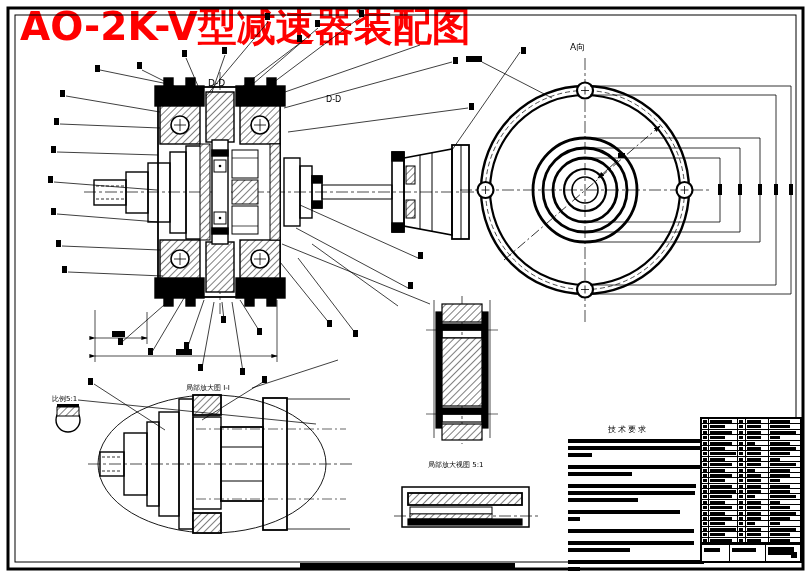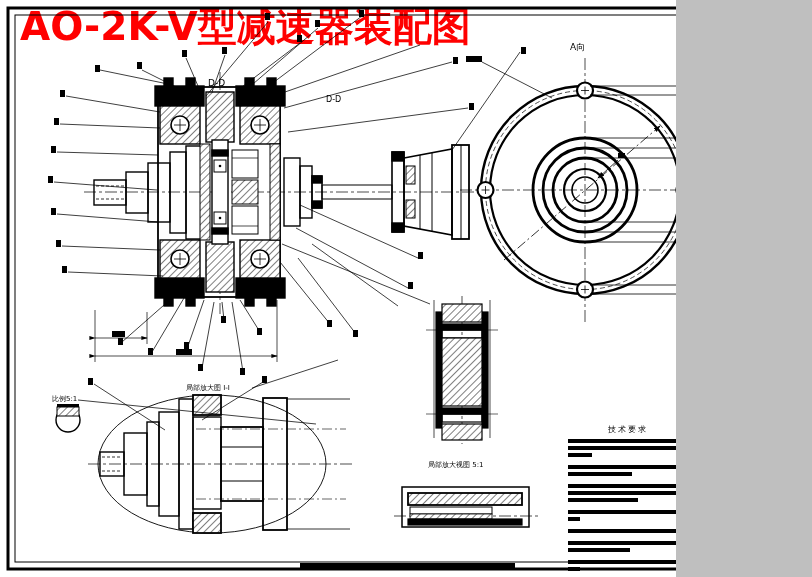--- a/index.html
+++ b/index.html
@@ -1,17 +1,17 @@
 <!DOCTYPE html>
 <html><head>
 <meta charset="utf-8">
 <style>
   html,body{margin:0;padding:0;background:#bfbfbf;}
   .sheet{
-    position:relative;width:676px;height:577px;background:#ffffff;
+    position:relative;width:812px;height:577px;background:#ffffff;
     font-family:"DejaVu Sans",sans-serif;overflow:hidden;
   }
   .sheet *{box-sizing:border-box;}
   .drawing-title{
     position:absolute;left:20px;top:6px;font-size:39px;font-weight:bold;
     color:#ff0000;letter-spacing:0px;white-space:nowrap;line-height:1.1;
     font-family:"DejaVu Sans",sans-serif;
   }
   .watermark{
     position:absolute;left:333px;top:264px;font-size:24px;color:#3d3d3d;

